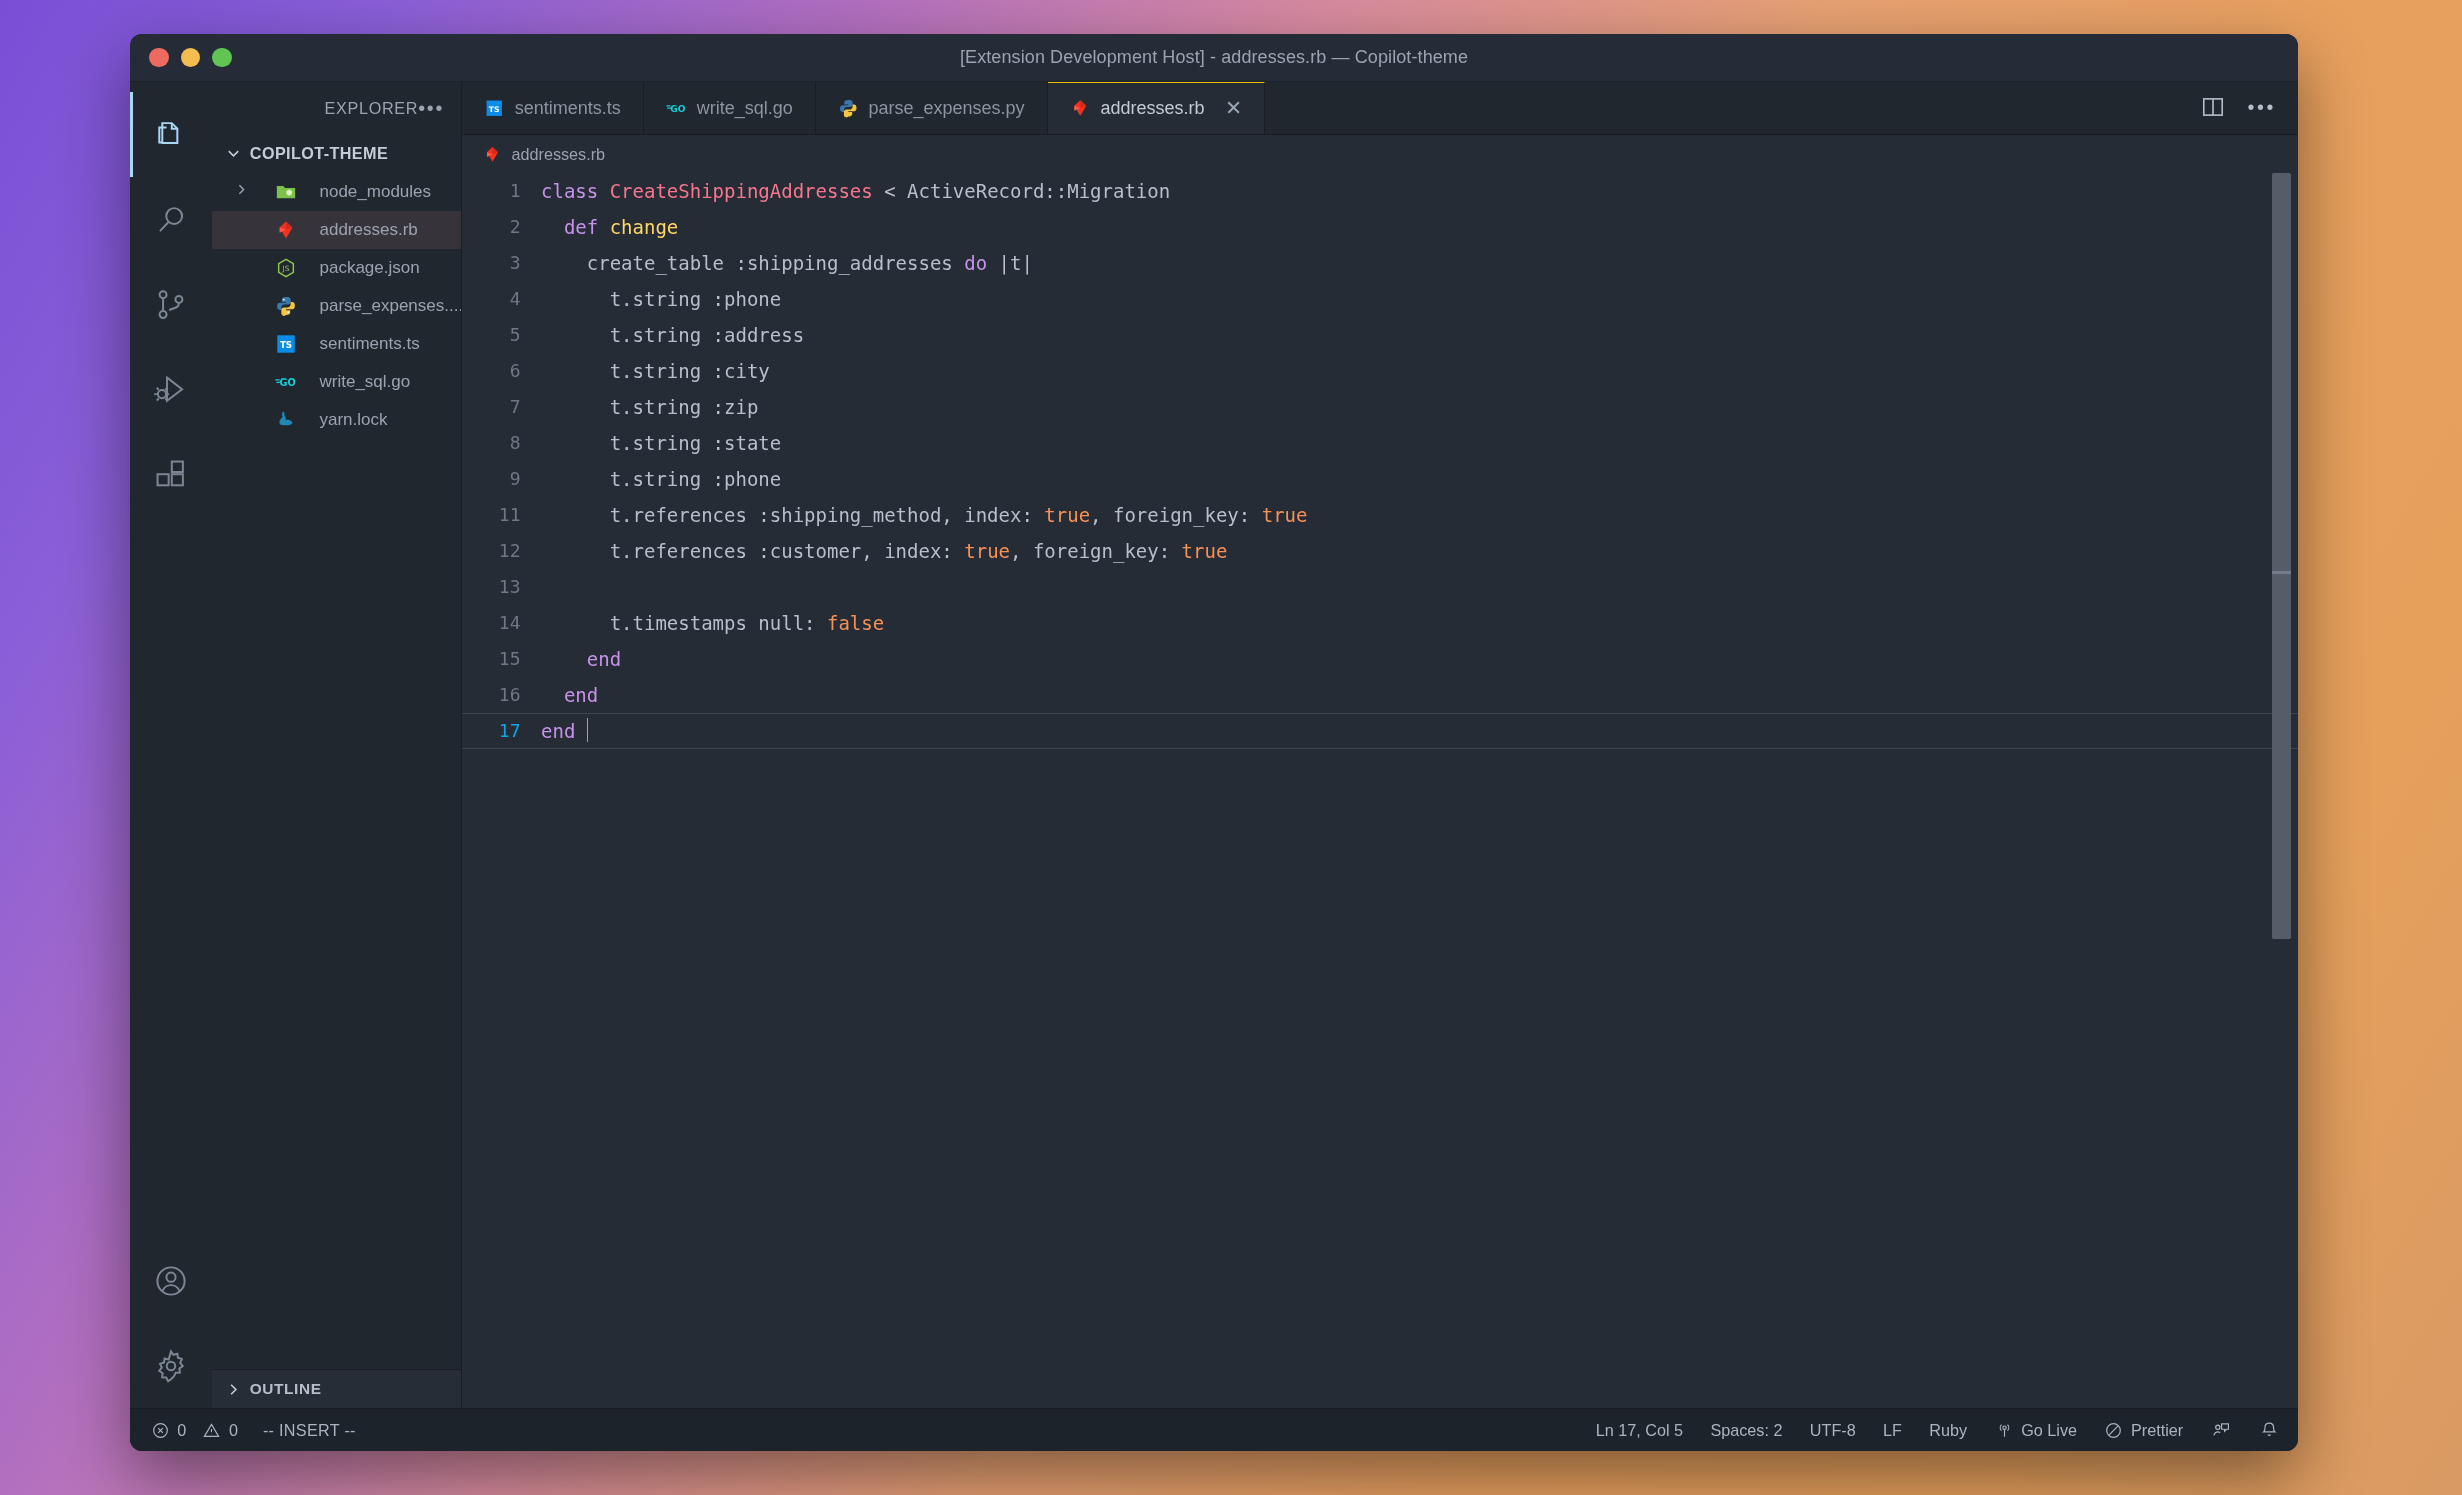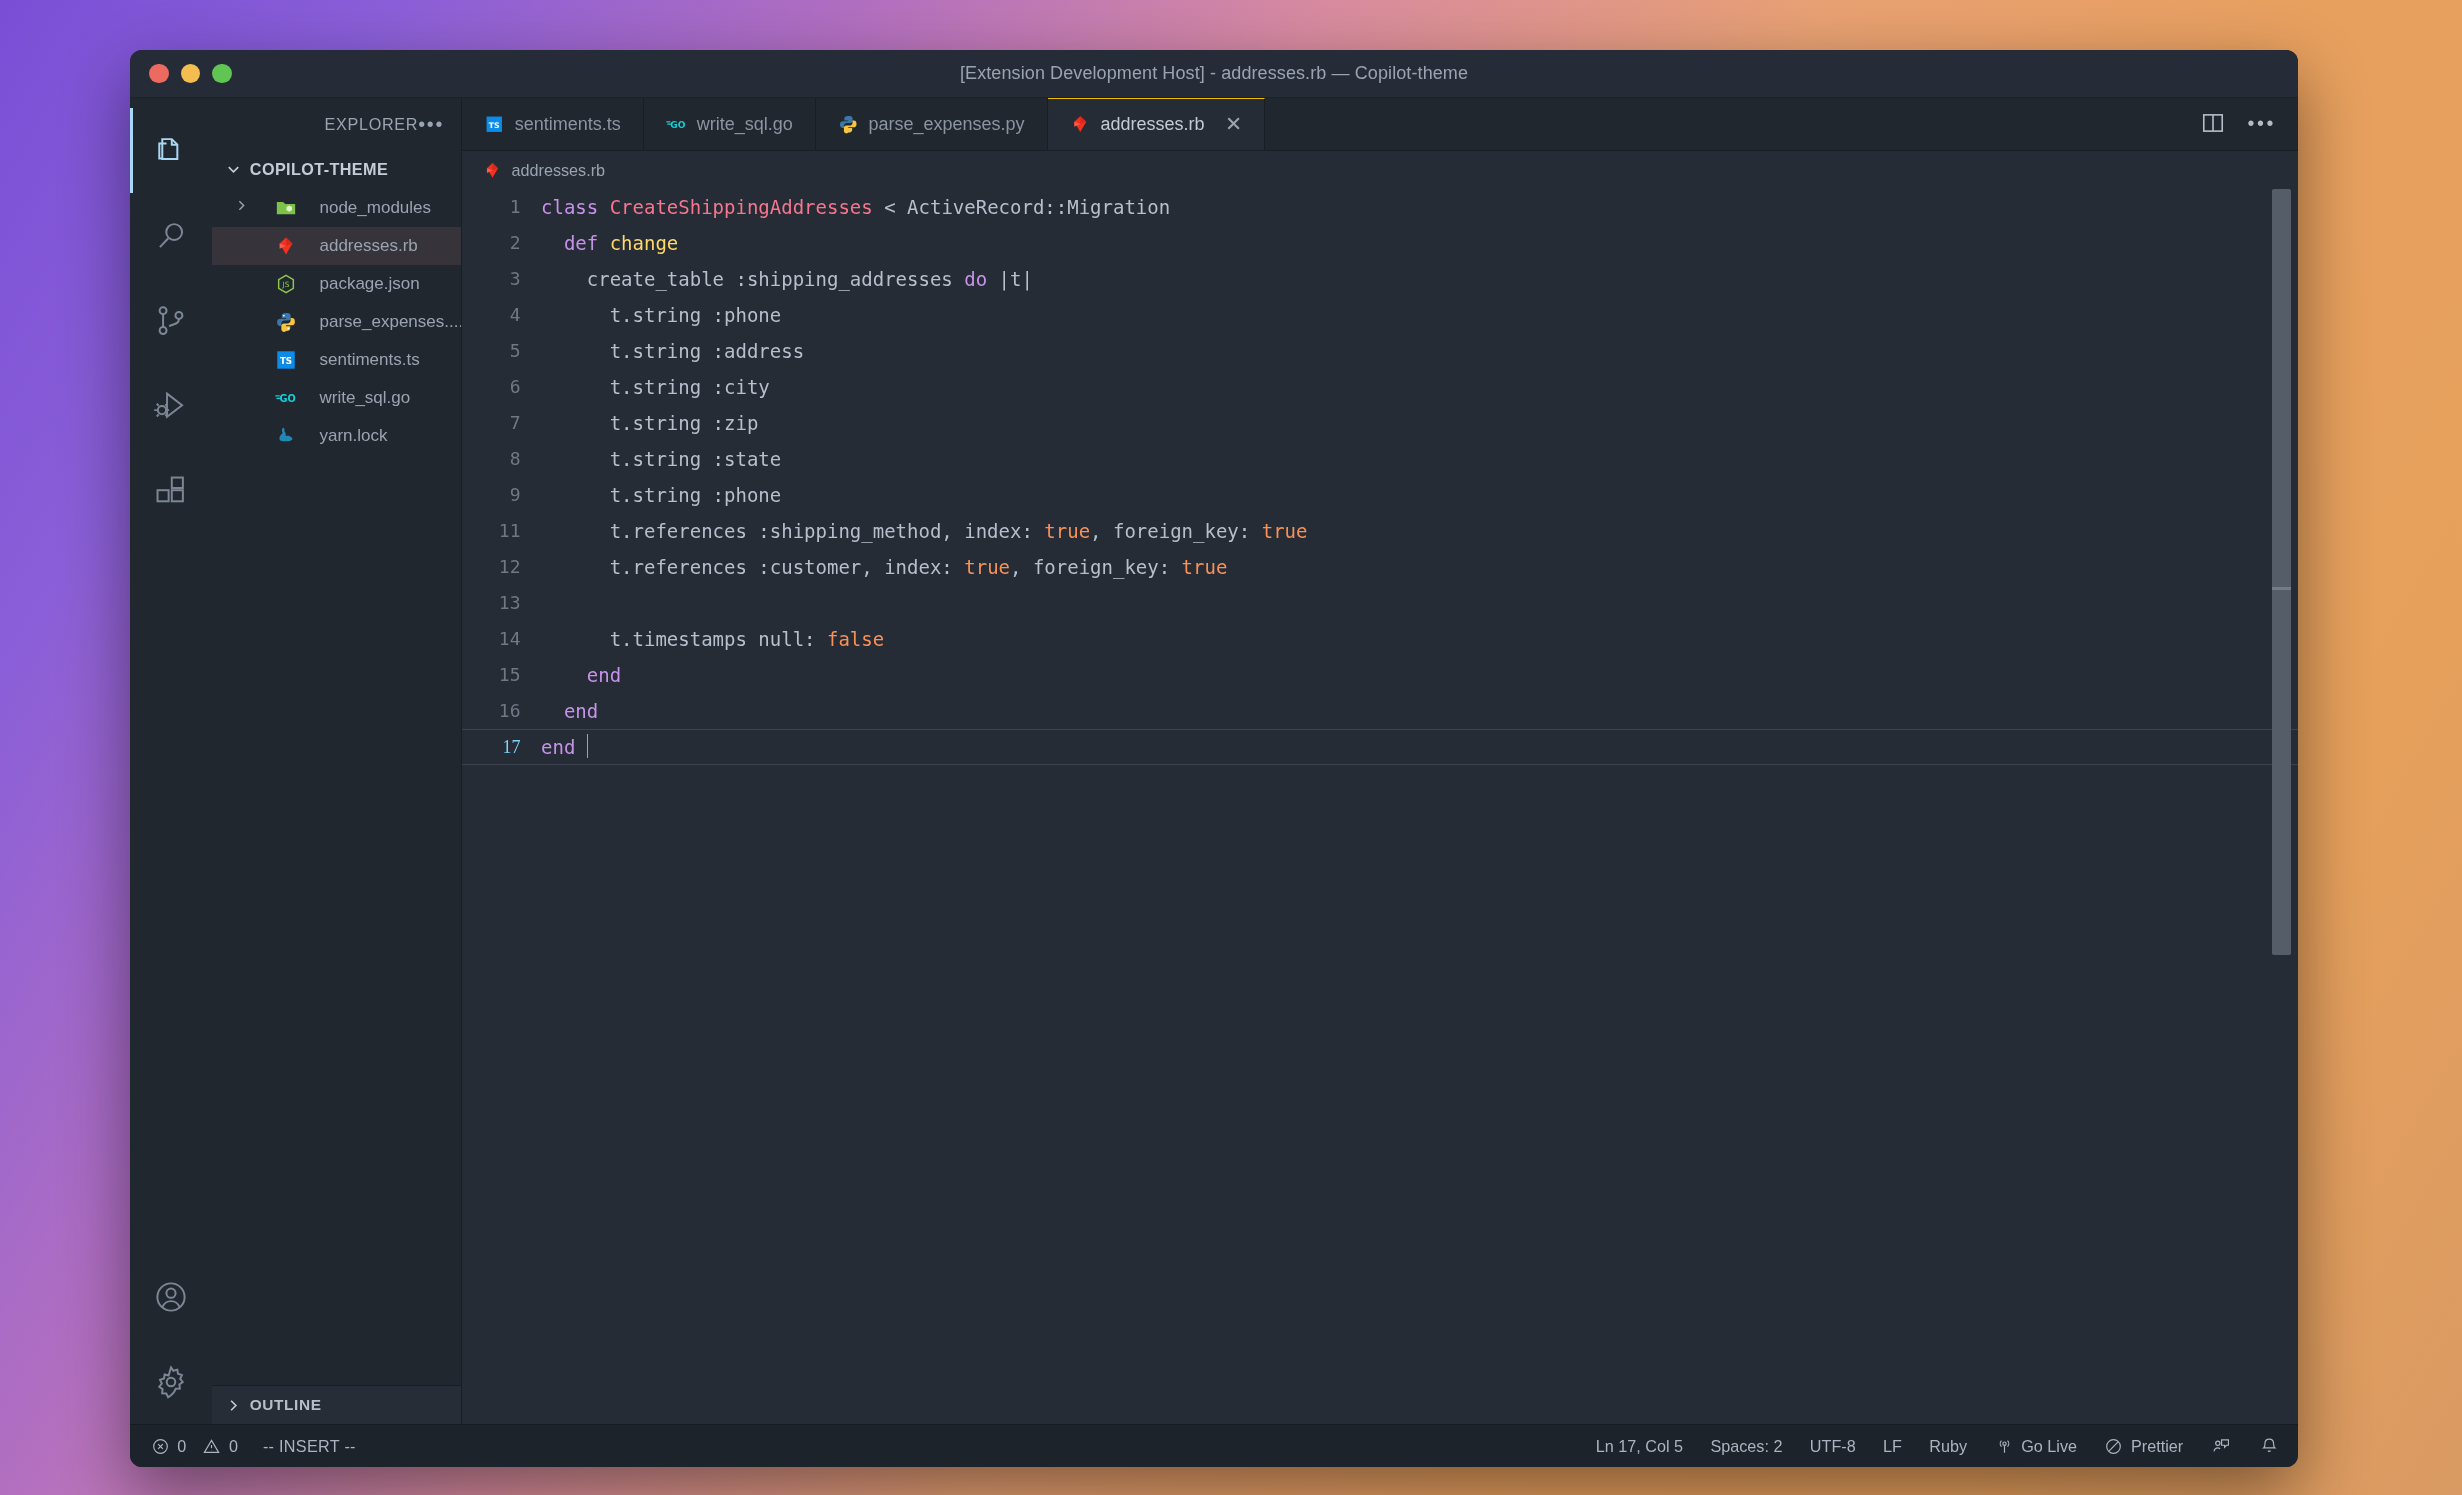--- a/index.html
+++ b/index.html
@@ -13,21 +13,21 @@
     background: linear-gradient(120deg,
        #7a4fd6 0%, #8b5fd8 12%, #b26fc0 26%,
        #d88ba0 40%, #e8a173 55%, #e8a05f 70%,
        #e6a05c 85%, #d99a63 100%);
     display: flex; align-items: center; justify-content: center;
   }
 
   
   #window {
     position: absolute;
-    left: 130px; top: 50px;
+    left: 130px; top: 34px;
     width: 2168px; height: 1417px;
     background: #1f252d;
     border-radius: 12px;
     box-shadow: 0 26px 68px rgba(0,0,0,.45);
     overflow: hidden;
     display: flex; flex-direction: column;
   }
 
   
   #titlebar {
@@ -146,21 +146,21 @@
   #code {
     font-family: "DejaVu Sans Mono", monospace;
     font-size: 19px; line-height: 36px;
   }
   .cline { display: flex; height: 36px; align-items: center; position: relative; }
   .cline.active-line { box-shadow: inset 0 0.9px 0 #3b434e, inset 0 -0.9px 0 #3b434e; }
   .lnum {
     width: 79px; flex: 0 0 79px; text-align: right; padding-right: 20.5px;
     color: #6f7884; font-size: 18px;
   }
-  .cline.active-line .lnum { color: #7dd3fc; font-family: Liberation Serif, serif; }
+  .cline.active-line .lnum { color: #0ea5e9; }
   .ctext { white-space: pre; color: #b6bfcc; }
   .kw { color: #c792ea; }
   .cls { color: #f7768e; }
   .fn { color: #ffd866; }
   .bool { color: #f99157; }
   .op { color: #b6bfcc; }
   .cursor {
     display: inline-block; width: 1.7px; height: 24px;
     background: #9aa4b1; vertical-align: -4.3px;
   }

